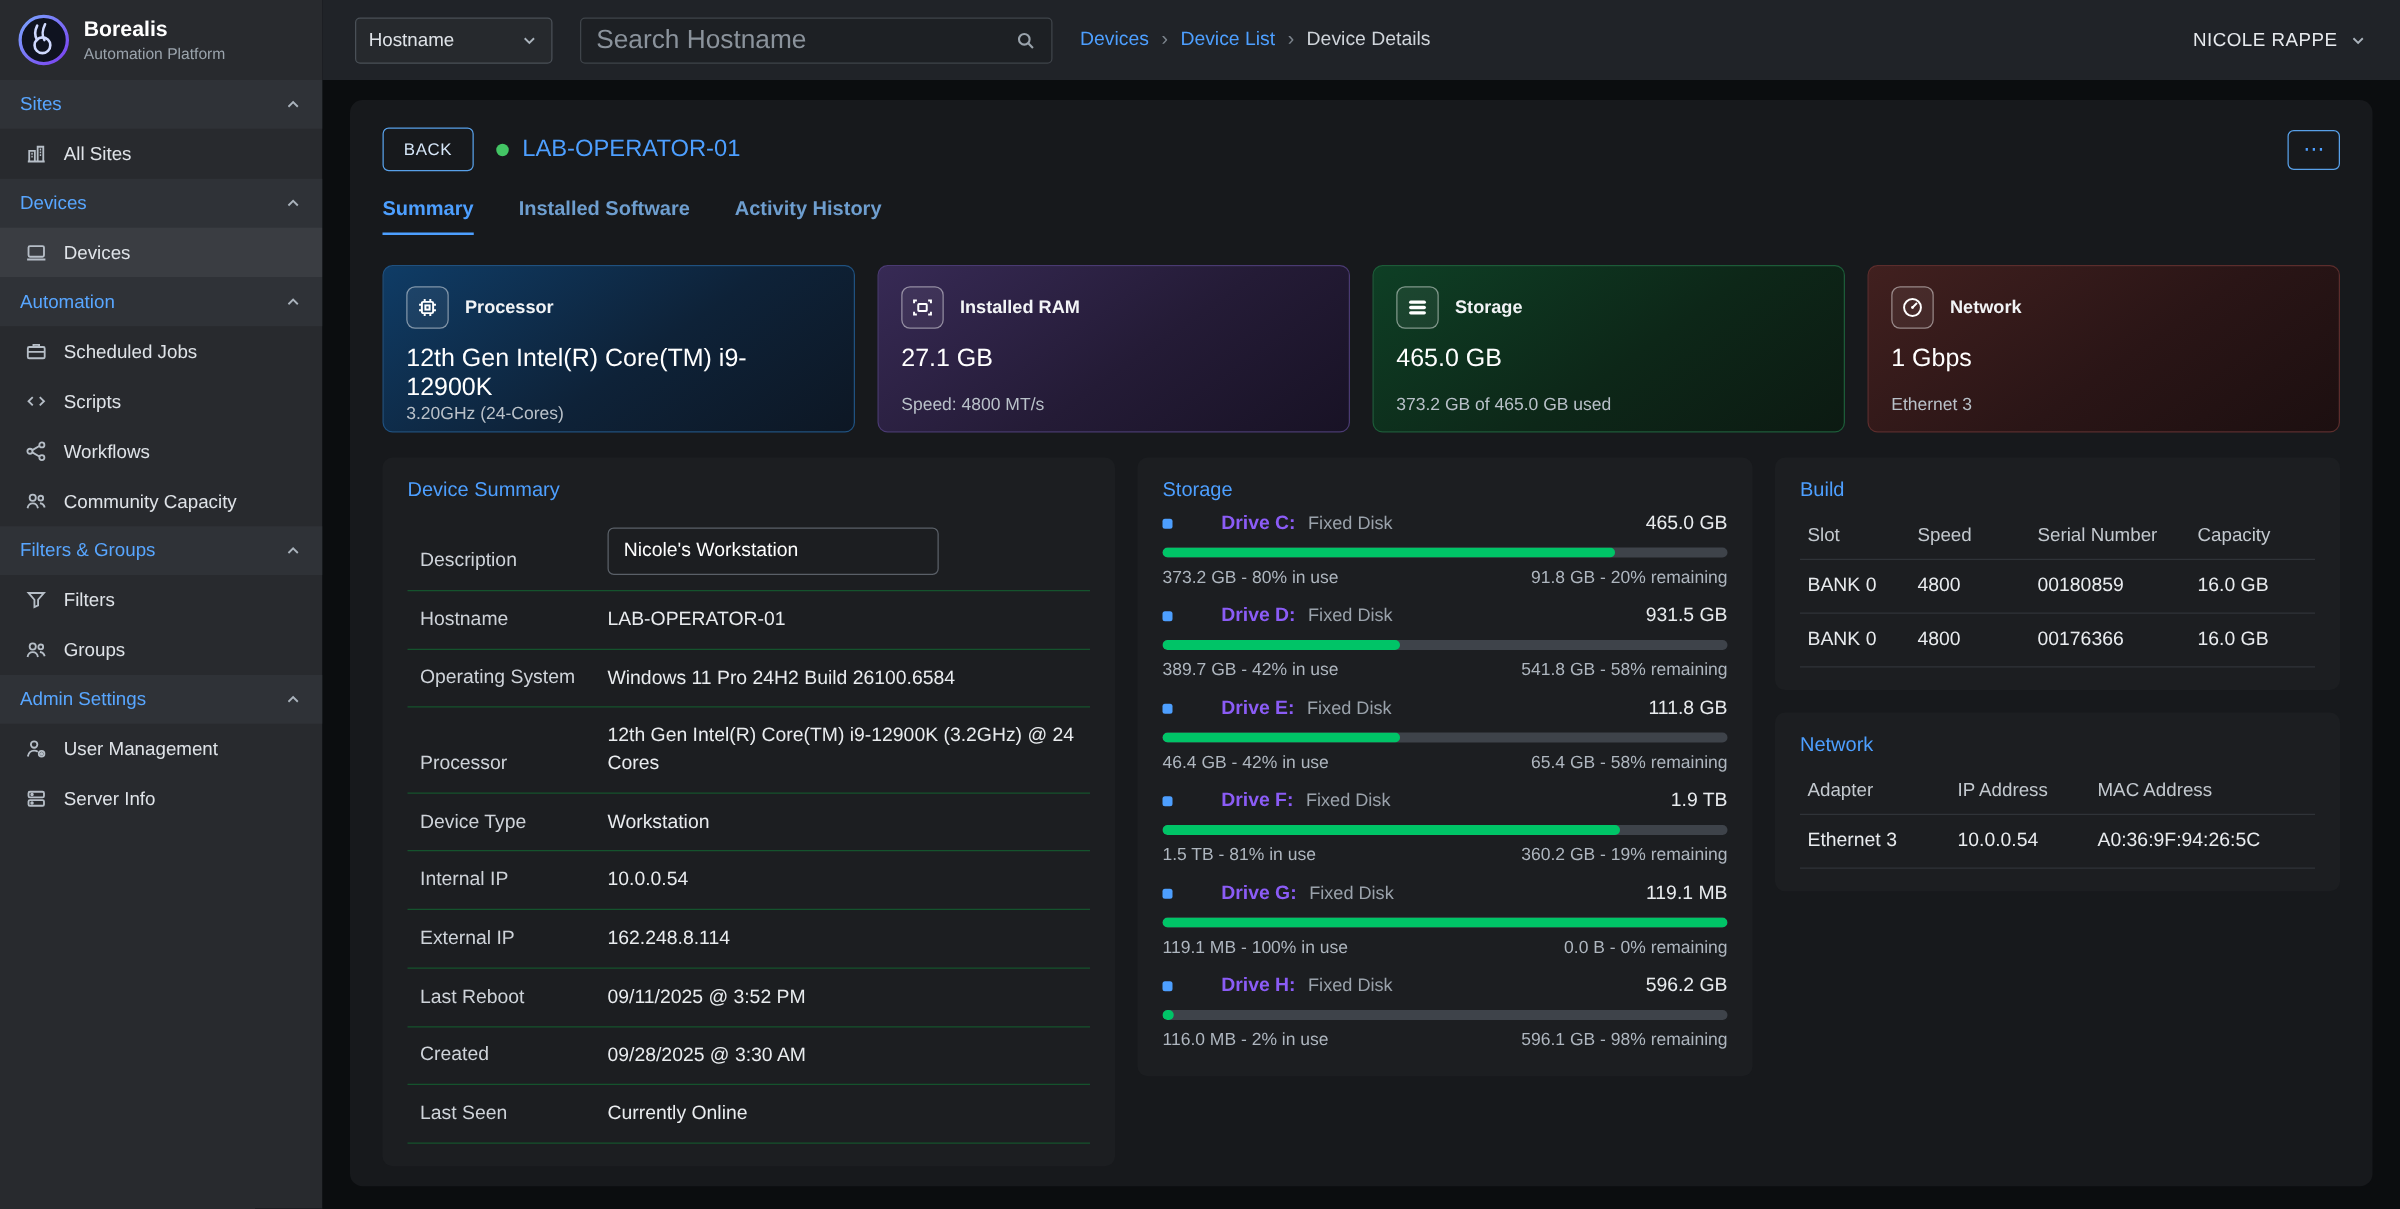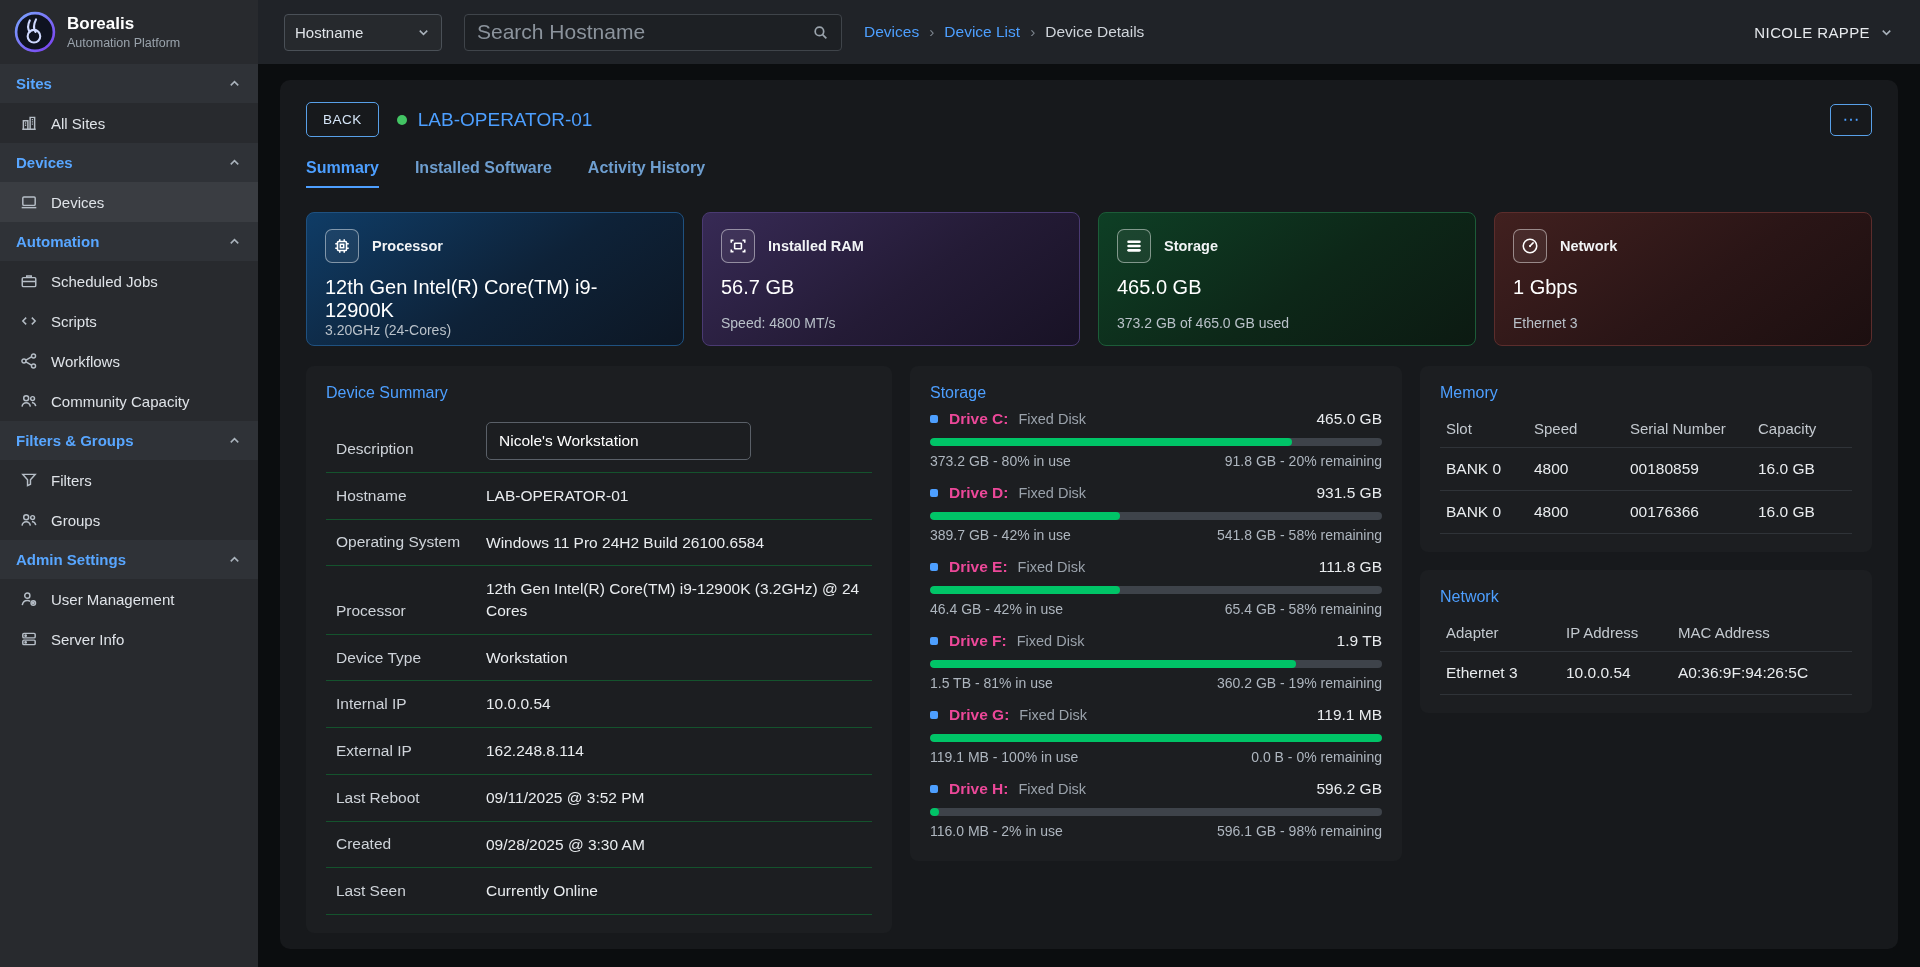--- a/index.html
+++ b/index.html
@@ -12,21 +12,21 @@
   .app { display:flex; height:100%; }
 
   
   .sidebar { width:258px; min-width:258px; background:#282a2e; display:flex; flex-direction:column; }
   .brand { height:64px; display:flex; align-items:center; gap:11px; padding:0 14px; flex:none; }
   .brand-logo { width:42px; height:42px; flex:none; }
   .brand-name { font-size:17px; font-weight:bold; color:#ffffff; }
   .brand-sub { font-size:12.5px; color:#9aa3ac; margin-top:2px; }
 
   .nav-header { display:flex; align-items:center; justify-content:space-between; background:#2f3237;
-    padding:11px 16px; color:#58a6ff; font-weight:bold; font-size:15px; cursor:pointer; }
+    padding:11px 16px; color:#58a6ff; font-weight:normal; font-size:15px; cursor:pointer; }
   .chev { width:15px; height:15px; stroke:#aab3bc; fill:none; stroke-width:1.6; }
   .nav-item { display:flex; align-items:center; gap:13px; padding:11px 16px 11px 20px; font-size:15px; color:#dfe3e8; cursor:pointer; }
   .nav-item.active { background:#3a3d42; }
   .nav-ic { width:18px; height:18px; stroke:#b6bec7; fill:none; stroke-width:1.3; flex:none; }
 
   
   .main { flex:1; display:flex; flex-direction:column; min-width:0; }
   .topbar { height:64px; background:#202328; display:flex; align-items:center; padding:0 26px; gap:22px; flex:none; }
   .dropdown { width:158px; height:37px; border:1px solid #4a5057; border-radius:4px; background:#26292d;
     display:flex; align-items:center; justify-content:space-between; padding:0 10px; font-size:15px; color:#dfe3e8; cursor:pointer; }
@@ -84,21 +84,21 @@
   .sum-row { display:flex; align-items:flex-end; padding:12px 8px 12px 10px; border-bottom:1px solid #14532d; font-size:15.5px; }
   .sum-label { width:150px; flex:none; color:#ced3d9; padding-right:10px; line-height:1.35; }
   .sum-value { color:#e9ecef; line-height:1.4; display:flex; align-items:center; gap:10px; }
   .desc-input { width:265px; border:1px solid #5a6068; border-radius:5px; background:transparent; color:#fff;
     font-size:15.5px; padding:9px 12px; font-family:inherit; outline:none; }
 
   .drive { margin-bottom:15px; }
   .drive:last-child { margin-bottom:4px; }
   .drive-head { display:flex; align-items:center; font-size:15.5px; }
   .drive-bullet { width:8px; height:8px; background:var(--accent,#4d9fff); border-radius:2px; margin-right:11px; flex:none; }
-  .drive-name { font-weight:bold; color:#ec4899; }
+  .drive-name { font-weight:bold; color:#8b5cf6;margin-left:28px; }
   .drive-type { color:#9aa2ab; font-size:14.5px; margin-left:10px; }
   .drive-size { margin-left:auto; color:#e9ecef; }
   .drive-bar { height:8px; background:#3e434a; border-radius:4px; margin:10px 0 7px; overflow:hidden; }
   .drive-fill { height:100%; background:var(--progress-green,#00c467); border-radius:4px; }
   .drive-sub { display:flex; justify-content:space-between; font-size:14px; color:#aeb6bf; }
 
   .tbl-head { display:grid; font-size:15px; color:#c3c9cf; padding:10px 6px; }
   .tbl-row { display:grid; font-size:15.5px; color:#e9ecef; padding:12px 6px; border-top:1px solid #2f3338; }
   .tbl-row:last-child { border-bottom:1px solid #2f3338; }
   .mem-grid { grid-template-columns:22% 24% 32% 22%; }
@@ -311,21 +311,21 @@
           <div class="card card-ram">
             <div class="card-head">
               <span class="card-ic">
                 <svg viewBox="0 0 16 16">
                     <path d="M2 5V3h2M12 3h2v2M14 11v2h-2M4 13H2v-2"></path>
                     <rect x="5" y="5.5" width="6" height="5" rx="0.5"></rect>
                   </svg>
                 </span>
               <span class="card-label">Installed RAM</span>
             </div>
-            <div class="card-value">56.7 GB</div>
+            <div class="card-value">27.1 GB</div>
             <div class="card-footer">Speed: 4800 MT/s</div>
           </div>
 
           <div class="card card-storage">
             <div class="card-head">
               <span class="card-ic">
                 <svg viewBox="0 0 16 16">
                     <rect x="2" y="3" width="12" height="2.4" rx="1.2" fill="#fff" stroke="none"></rect>
                 <rect x="2" y="6.8" width="12" height="2.4" rx="1.2" fill="#fff" stroke="none"></rect>
                 <rect x="2" y="10.6" width="12" height="2.4" rx="1.2" fill="#fff" stroke="none"></rect>
@@ -495,21 +495,21 @@
               </div>
               <div class="drive-sub">
                 <span>116.0 MB - 2% in use</span>
                 <span>596.1 GB - 98% remaining</span>
               </div>
             </div>
           </div>
 
           <div class="right-col">
             <div class="subpanel">
-              <div class="subpanel-title">Memory</div>
+              <div class="subpanel-title">Build</div>
               <div class="tbl-head mem-grid">
                 <span>Slot</span>
                 <span>Speed</span>
                 <span>Serial Number</span>
                 <span>Capacity</span>
               </div>
               <div class="tbl-row mem-grid">
                 <span>BANK 0</span>
                 <span>4800</span>
                 <span>00180859</span>

